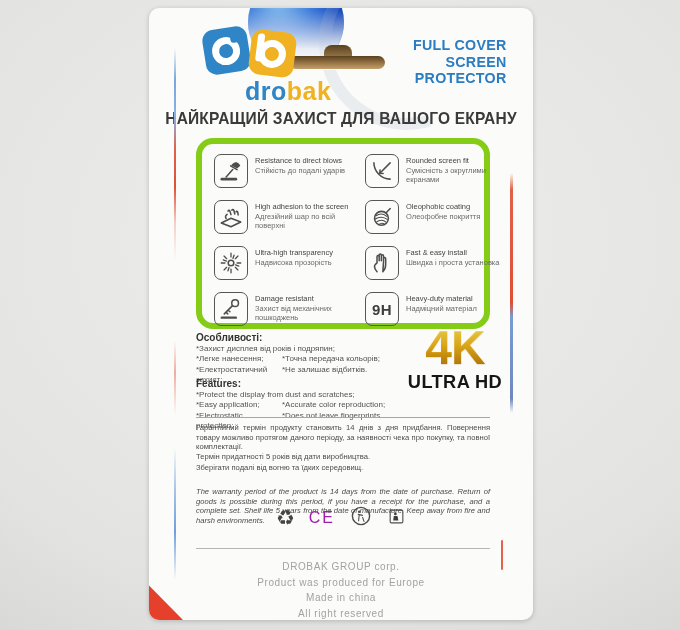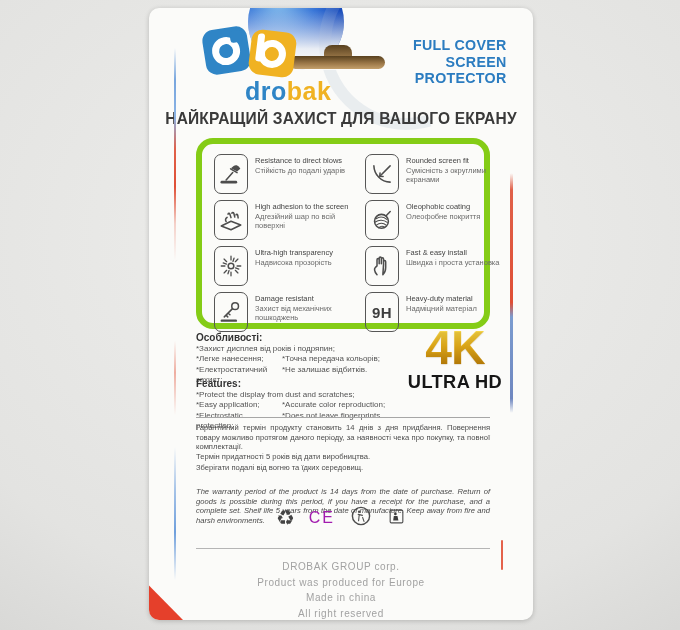--- a/index.html
+++ b/index.html
@@ -39,21 +39,21 @@
     font-size:15px;line-height:16.5px;font-weight:700;letter-spacing:.3px;transform:scaleX(.95);transform-origin:right top;}
   
   .headline{position:absolute;left:0;right:0;top:101px;text-align:center;color:#3a3a3a;
     font-size:16.5px;font-weight:800;letter-spacing:.2px;transform:scaleX(.94);}
   
   .panel{position:absolute;left:47px;top:130px;width:294px;height:191px;box-sizing:border-box;
     border:6px solid #84cc16;border-radius:17px;
     display:grid;grid-template-columns:151px 1fr;grid-auto-rows:42px;row-gap:4px;
     padding:10px 6px 8px 12px;}
   .cell{display:flex;gap:7px;align-items:flex-start;}
-  .icon-box{flex:none;width:34px;height:40px;box-sizing:border-box;border:1.6px solid #565656;border-radius:7px;
+  .icon-box{flex:none;width:34px;height:34px;box-sizing:border-box;border:1.6px solid #565656;border-radius:7px;
     display:flex;align-items:center;justify-content:center;color:#4d4d4d;}
   .icon-box svg{width:26px;height:26px;stroke:#4d4d4d;fill:none;stroke-width:1.4;stroke-linecap:round;stroke-linejoin:round;}
   .nineH{font-size:15px;font-weight:700;color:#3d3d3d;letter-spacing:.5px;}
   .cell-text{padding-top:2px;width:106px;}
   .cell-text .en{font-size:7.5px;line-height:9px;color:#454545;}
   .cell-text .ua{font-size:7.5px;line-height:9px;color:#6a6a6a;margin-top:1px;}
   
   .feats{position:absolute;left:47px;width:294px;font-size:8px;line-height:10.2px;color:#535353;}
   .feats .title{font-weight:700;color:#333;font-size:10px;margin-bottom:1px;}
   .feats .row{display:flex;}

